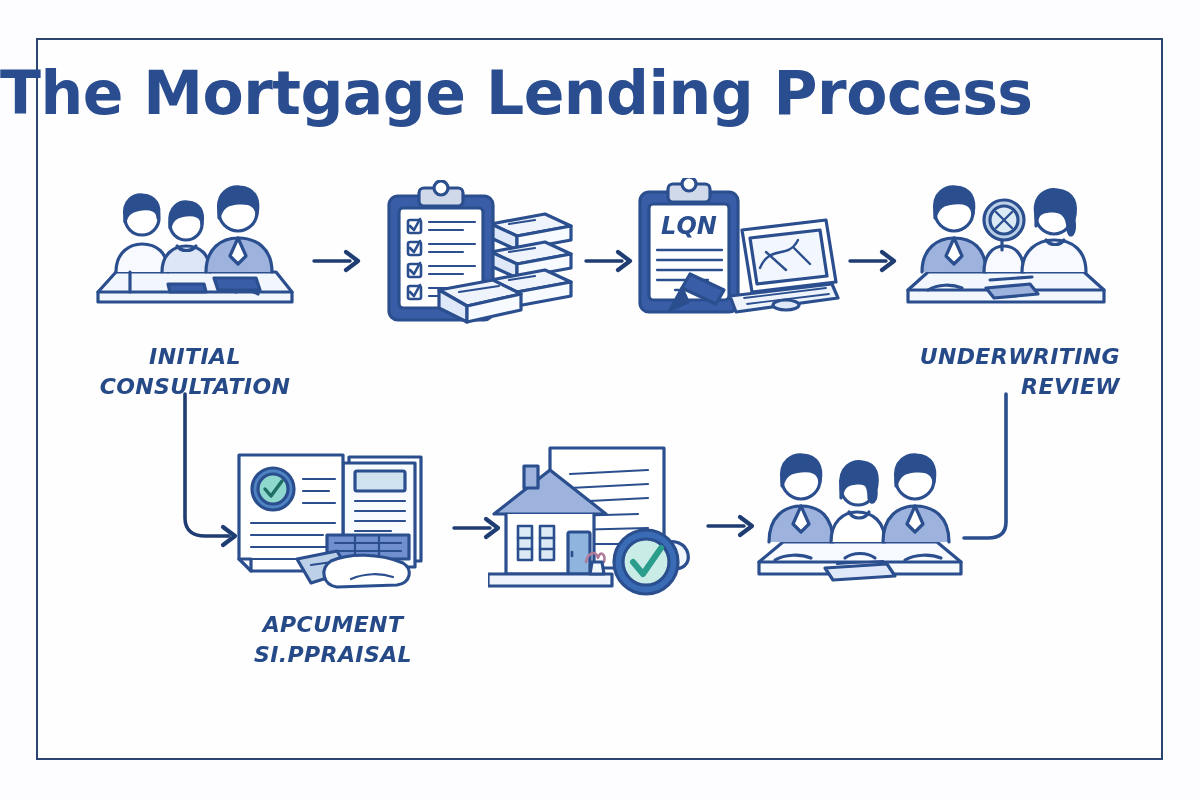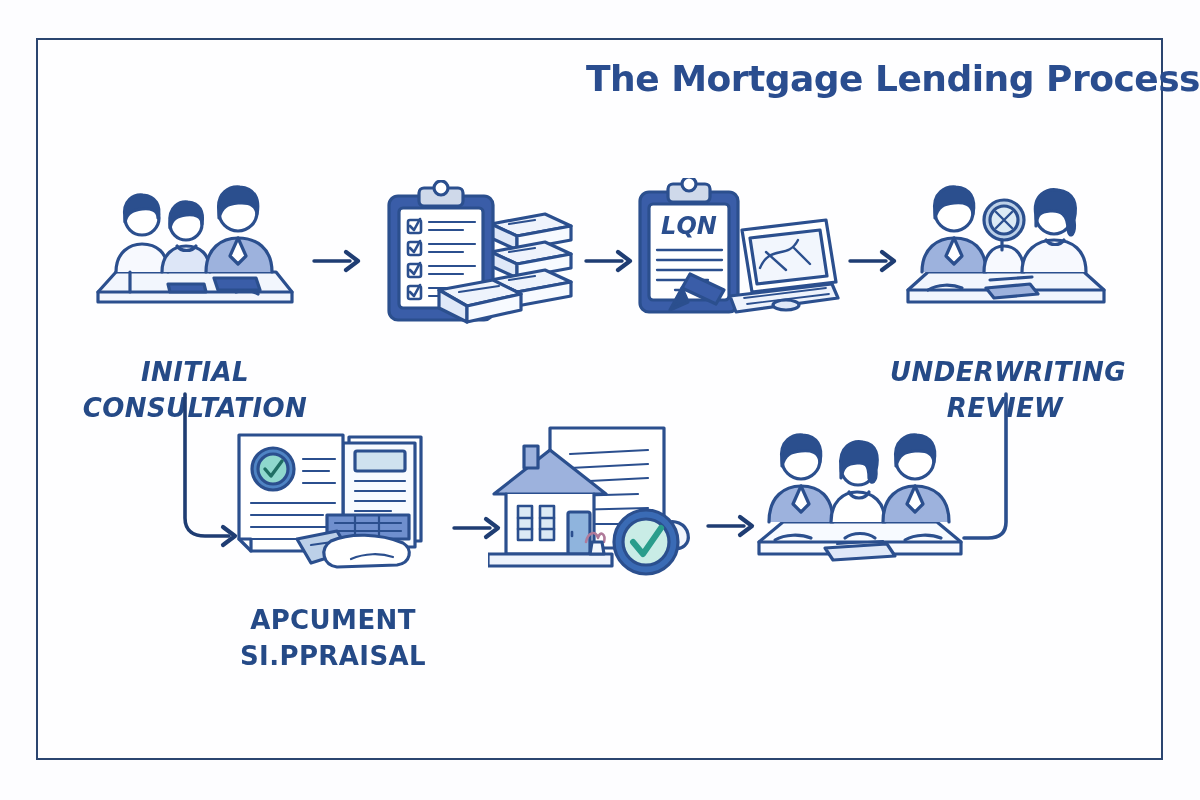--- a/index.html
+++ b/index.html
@@ -27,22 +27,22 @@
     height: 722px;
     border: 2px solid #2b4570;
     box-sizing: border-box;
     background: #fefeff;
   }
   .title {
     position: absolute;
     left: 0;
     top: 58px;
     width: 1200px;
-    text-align: right;
-    font-size: 36px;
+    text-align: left;
+    font-size: 60px;
     font-weight: bold;
     letter-spacing: -0.5px;
     color: #2a4d8f;
     font-family: "DejaVu Sans", sans-serif;
   }
 
   
   .step {
     position: absolute;
     width: 230px;
@@ -50,38 +50,38 @@
   }
   .art {
     position: relative;
     height: 155px;
     display: flex;
     align-items: flex-end;
     justify-content: center;
   }
   .art svg { display: block; }
   .step-label {
-    margin-top: 25px;
-    font-size: 26px;
+    margin-top: 12px;
+    font-size: 22px;
     font-weight: bold;
     line-height: 1.38;
     letter-spacing: 0.4px;
     color: #254a87;
     font-family: "DejaVu Sans", sans-serif;
     white-space: pre-line;
   }
 
   
   .r1 { top: 175px; font-style: italic; }
-  .r2 { top: 423px; }
+  .r2 { top: 443px; font-style: italic; }
 
   .c1 { left: 80px; }
   .c2 { left: 360px; }
   .c3 { left: 620px; }
-  .c4 { left: 890px; }
+  .c4 { left: 890px; text-align: right; }
 
   .d1 { left: 218px; }
   .d2 { left: 478px; }
   .d3 { left: 745px; }
 
   
   .arrow {
     position: absolute;
   }
   .arrow svg { display: block; }

